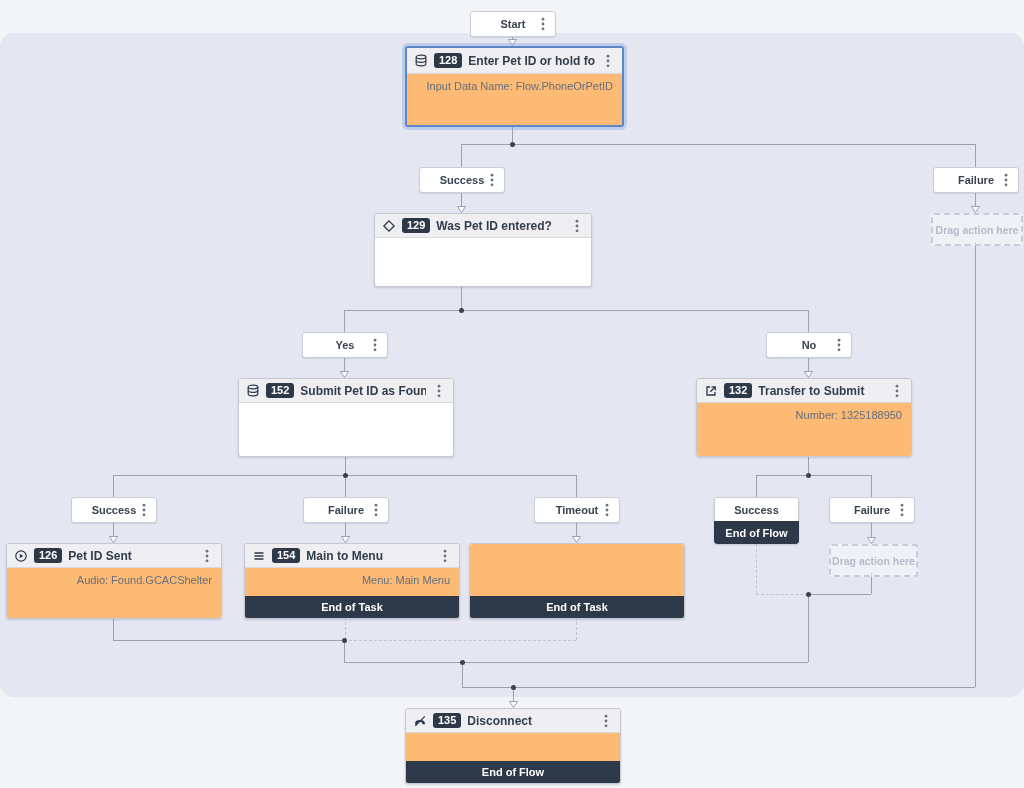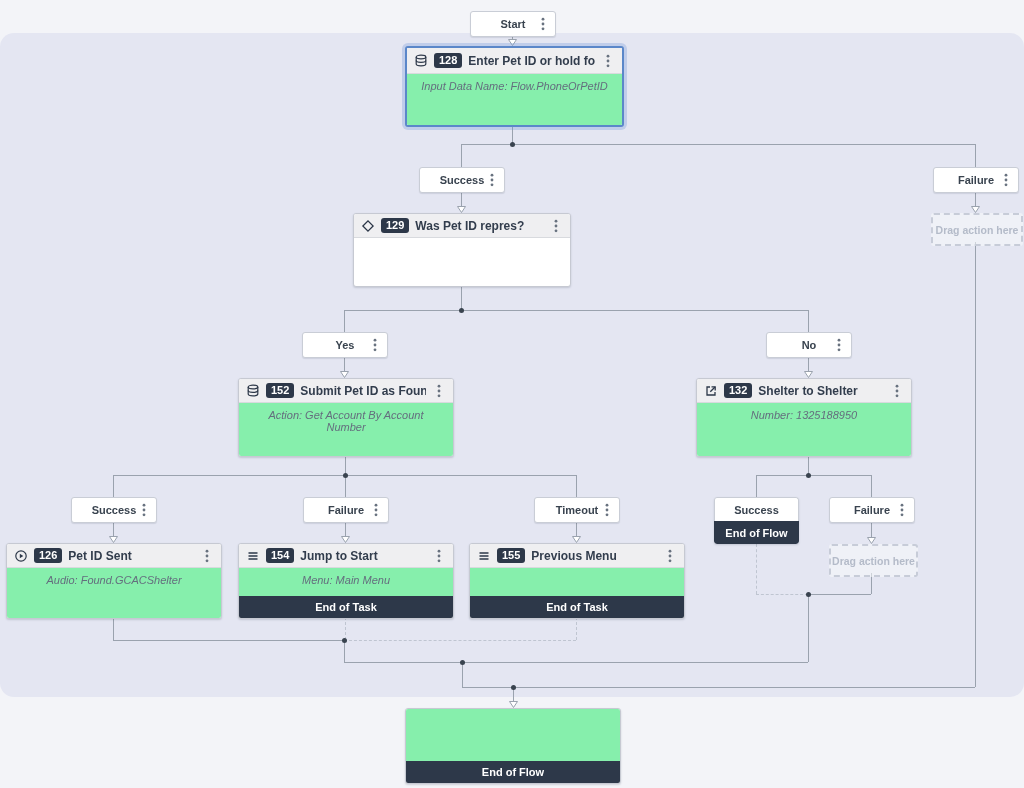--- a/index.html
+++ b/index.html
@@ -34,21 +34,21 @@
   .nh-152 .node-header,.nh-129 .node-header{min-height:23px;}
   .node-title{
     font-size:12px;font-weight:bold;color:#323d4d;white-space:nowrap;overflow:hidden;
     text-overflow:clip;flex:1 1 auto;
   }
   .badge{
     background:#2d3849;color:#fff;font-size:11px;font-weight:bold;border-radius:3px;
     padding:1px 5px;line-height:13px;flex:0 0 auto;
   }
   .node-body{
-    font-size:11px;color:#646e7e;padding:6px 9px;flex:1 1 auto;text-align:center;background:#86efac;font-style:italic;
+    font-size:11px;color:#646e7e;padding:6px 9px;flex:1 1 auto;text-align:right;background:#fdba74;
   }
   .node-footer{
     background:#2d3849;color:#fff;font-size:11px;font-weight:bold;text-align:center;
     line-height:22px;height:22px;flex:0 0 auto;
   }
   .icon{flex:0 0 auto;display:inline-flex;align-items:center;}
   .kebab{
     flex:0 0 auto;display:inline-flex;align-items:center;justify-content:center;
     width:14px;height:16px;cursor:pointer;
   }
@@ -294,29 +294,29 @@
         <svg width="4" height="14" viewBox="0 0 4 14">
           <circle cx="2" cy="2.2" r="1.4" fill="#68727f"></circle>
           <circle cx="2" cy="7" r="1.4" fill="#68727f"></circle>
           <circle cx="2" cy="11.8" r="1.4" fill="#68727f"></circle>
         </svg>
       </span>
   </div>
   <div class="node-body">Input Data Name: Flow.PhoneOrPetID</div>
 </div>
 
-<div class="node nh-129" style="left:353px;top:213px;width:216px;height:72px">
+<div class="node nh-129" style="left:374px;top:213px;width:216px;height:72px">
   <div class="node-header">
     <span class="icon">
         <svg width="14" height="14" viewBox="0 0 14 14" fill="none" stroke="#2d3849" stroke-width="1.3">
           <rect x="3.4" y="3.4" width="7.2" height="7.2" transform="rotate(45 7 7)"></rect>
         </svg>
       </span>
     <span class="badge">129</span>
-    <span class="node-title">Was Pet ID repres?</span>
+    <span class="node-title">Was Pet ID entered?</span>
     <span class="kebab">
         <svg width="4" height="14" viewBox="0 0 4 14">
           <circle cx="2" cy="2.2" r="1.4" fill="#68727f"></circle>
           <circle cx="2" cy="7" r="1.4" fill="#68727f"></circle>
           <circle cx="2" cy="11.8" r="1.4" fill="#68727f"></circle>
         </svg>
       </span>
   </div>
 </div>
 
@@ -332,34 +332,33 @@
     <span class="badge">152</span>
     <span class="node-title">Submit Pet ID as Found</span>
     <span class="kebab">
         <svg width="4" height="14" viewBox="0 0 4 14">
           <circle cx="2" cy="2.2" r="1.4" fill="#68727f"></circle>
           <circle cx="2" cy="7" r="1.4" fill="#68727f"></circle>
           <circle cx="2" cy="11.8" r="1.4" fill="#68727f"></circle>
         </svg>
       </span>
   </div>
-  <div class="node-body">Action: Get Account By Account Number</div>
 </div>
 
 <div class="node" style="left:696px;top:378px;width:214px;height:77px">
   <div class="node-header">
     <span class="icon">
         <svg width="14" height="14" viewBox="0 0 14 14" fill="none" stroke="#2d3849" stroke-width="1.3">
           <path d="M6 3H3v8h8V8"></path>
           <path d="M7.5 2.8H11.2V6.5"></path>
           <path d="M11 3L6.3 7.7"></path>
         </svg>
       </span>
     <span class="badge">132</span>
-    <span class="node-title">Shelter to Shelter</span>
+    <span class="node-title">Transfer to Submit</span>
     <span class="kebab">
         <svg width="4" height="14" viewBox="0 0 4 14">
           <circle cx="2" cy="2.2" r="1.4" fill="#68727f"></circle>
           <circle cx="2" cy="7" r="1.4" fill="#68727f"></circle>
           <circle cx="2" cy="11.8" r="1.4" fill="#68727f"></circle>
         </svg>
       </span>
   </div>
   <div class="node-body">Number: 1325188950</div>
 </div>
@@ -378,58 +377,59 @@
         <svg width="4" height="14" viewBox="0 0 4 14">
           <circle cx="2" cy="2.2" r="1.4" fill="#68727f"></circle>
           <circle cx="2" cy="7" r="1.4" fill="#68727f"></circle>
           <circle cx="2" cy="11.8" r="1.4" fill="#68727f"></circle>
         </svg>
       </span>
   </div>
   <div class="node-body">Audio: Found.GCACShelter</div>
 </div>
 
-<div class="node" style="left:238px;top:543px;width:214px;height:74px">
+<div class="node" style="left:244px;top:543px;width:214px;height:74px">
   <div class="node-header">
     <span class="icon">
         <svg width="14" height="14" viewBox="0 0 14 14" stroke="#2d3849" stroke-width="1.5">
           <path d="M2.5 4h9M2.5 7h9M2.5 10h9"></path>
         </svg>
       </span>
     <span class="badge">154</span>
-    <span class="node-title">Jump to Start</span>
+    <span class="node-title">Main to Menu</span>
     <span class="kebab">
         <svg width="4" height="14" viewBox="0 0 4 14">
           <circle cx="2" cy="2.2" r="1.4" fill="#68727f"></circle>
           <circle cx="2" cy="7" r="1.4" fill="#68727f"></circle>
           <circle cx="2" cy="11.8" r="1.4" fill="#68727f"></circle>
         </svg>
       </span>
   </div>
   <div class="node-body">Menu: Main Menu</div>
   <div class="node-footer">End of Task</div>
 </div>
 
 <div class="node" style="left:469px;top:543px;width:214px;height:74px">
-  <div class="node-header">
-    <span class="icon">
-        <svg width="14" height="14" viewBox="0 0 14 14" stroke="#2d3849" stroke-width="1.5">
-          <path d="M2.5 4h9M2.5 7h9M2.5 10h9"></path>
-        </svg>
-      </span>
-    <span class="badge">155</span>
-    <span class="node-title">Previous Menu</span>
-    <span class="kebab">
-        <svg width="4" height="14" viewBox="0 0 4 14">
-          <circle cx="2" cy="2.2" r="1.4" fill="#68727f"></circle>
-          <circle cx="2" cy="7" r="1.4" fill="#68727f"></circle>
-          <circle cx="2" cy="11.8" r="1.4" fill="#68727f"></circle>
-        </svg>
-      </span>
-  </div>
   <div class="node-body"></div>
   <div class="node-footer">End of Task</div>
 </div>
 
 <div class="node" style="left:405px;top:708px;width:214px;height:74px">
+  <div class="node-header">
+    <span class="icon">
+        <svg width="14" height="14" viewBox="0 0 14 14" fill="none" stroke="#2d3849" stroke-width="1.2">
+          <path d="M2 9.2c0-2.1 2.2-3.3 5-3.3s5 1.2 5 3.3l-.3 1.2-2.5-.4-.3-1.7c-1.2-.4-2.6-.4-3.8 0l-.3 1.7-2.5.4z" fill="#2d3849" stroke="none"></path>
+          <path d="M2.3 11.8L11.8 2.3"></path>
+        </svg>
+      </span>
+    <span class="badge">135</span>
+    <span class="node-title">Disconnect</span>
+    <span class="kebab">
+        <svg width="4" height="14" viewBox="0 0 4 14">
+          <circle cx="2" cy="2.2" r="1.4" fill="#68727f"></circle>
+          <circle cx="2" cy="7" r="1.4" fill="#68727f"></circle>
+          <circle cx="2" cy="11.8" r="1.4" fill="#68727f"></circle>
+        </svg>
+      </span>
+  </div>
   <div class="node-body"></div>
   <div class="node-footer">End of Flow</div>
 </div>
 
 </body></html>

